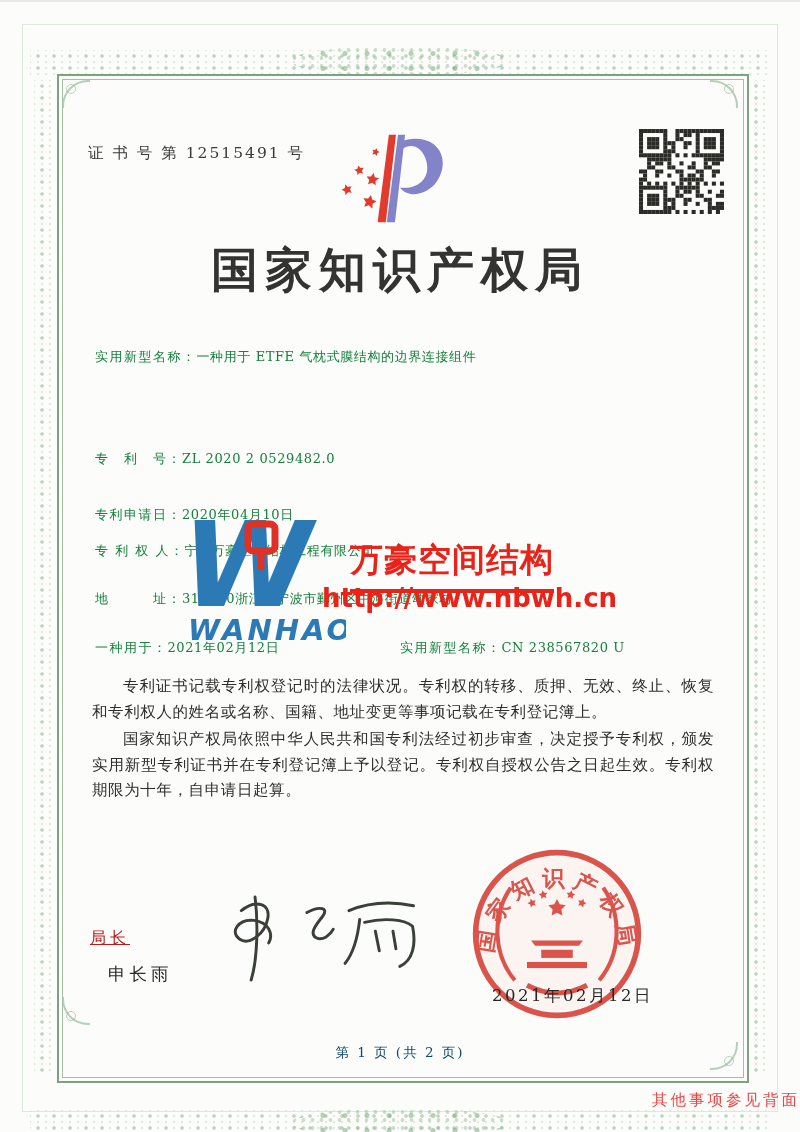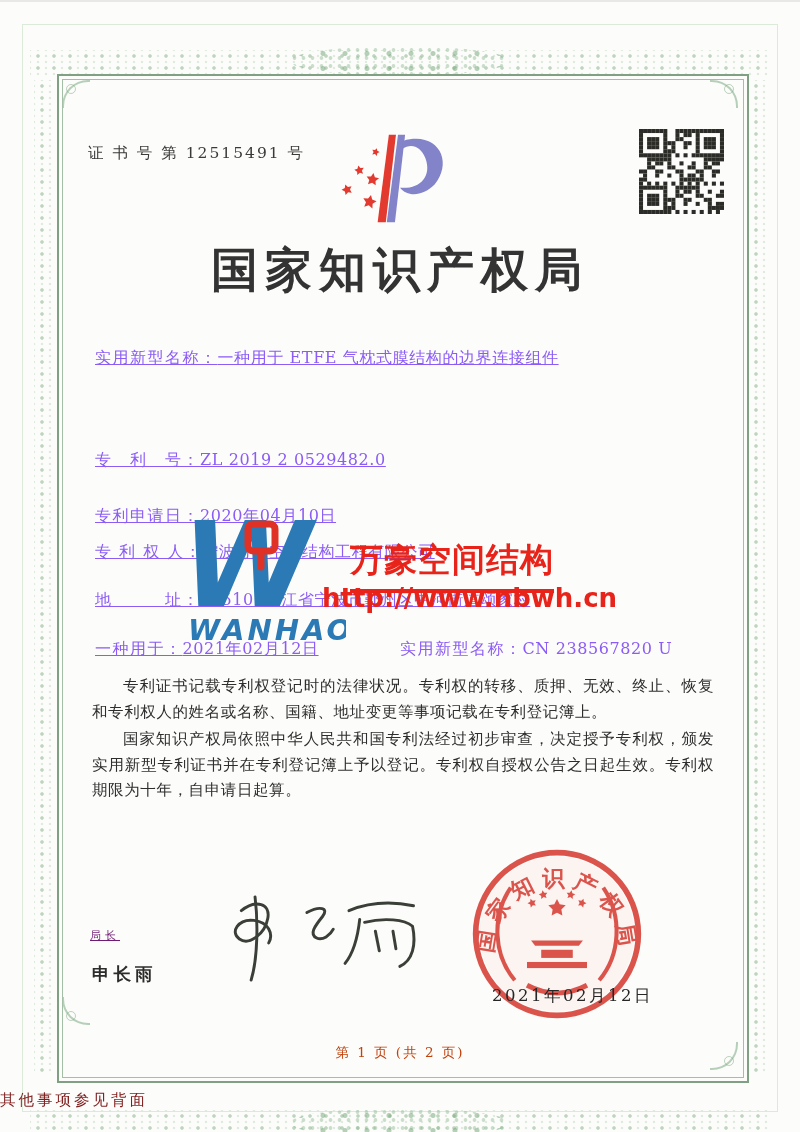--- a/index.html
+++ b/index.html
@@ -38,42 +38,42 @@
   .frame{position:absolute;left:57px;top:72px;width:688px;height:1005px;
     border:2.5px solid #7fa083;pointer-events:none;}
   .frame-inner{position:absolute;inset:3px;border:1px solid #a3bfa6;}
   
   .cert-no{position:absolute;left:88px;top:141px;font-size:15.5px;letter-spacing:2px;color:#3a3a3a;}
   .logo{position:absolute;left:338px;top:128px;width:122px;height:98px;}
   .qr{position:absolute;left:639px;top:127px;width:85px;height:85px;}
   .title{position:absolute;left:0;top:237px;width:100%;text-align:center;
     font-size:47px;font-weight:600;letter-spacing:7px;color:#333;}
   
-  .row{position:absolute;left:95px;font-size:16px;letter-spacing:.8px;color:#8b5cf6;white-space:nowrap;z-index:10;text-decoration:underline;}
+  .row{position:absolute;left:95px;font-size:13px;letter-spacing:.8px;color:#15803d;white-space:nowrap;z-index:10;}
   .row .lbl{letter-spacing:1.5px;}
   .row .val{letter-spacing:.6px;}
   .r1{top:346px;}.r2{top:398px;}.r3{top:448px;}.r4{top:504px;}
   .r5{top:540px;}.r6{top:588px;text-align:right;}.r7{top:637px;width:630px;}
   .col2{position:absolute;left:305px;top:0;}
   
   .paras{position:absolute;left:92px;top:672px;width:622px;z-index:10;}
   .paras p{margin:0 0 2px 0;text-indent:2em;font-size:15.5px;line-height:25.5px;
     letter-spacing:.6px;color:#2e2e2e;text-align:justify;}
   
-  .officer-title{position:absolute;left:90px;top:926px;font-size:11px;letter-spacing:4px;color:#701a75;z-index:10;text-decoration:underline;}
-  .officer-name{position:absolute;left:92px;top:960px;font-size:17.5px;letter-spacing:4px;color:#2c2c2c;z-index:10;font-weight:bold;}
+  .officer-title{position:absolute;left:90px;top:926px;font-size:16px;letter-spacing:4px;color:#b91c1c;z-index:10;text-decoration:underline;}
+  .officer-name{position:absolute;left:108px;top:960px;font-size:17.5px;letter-spacing:4px;color:#2c2c2c;z-index:10;}
   .signature{position:absolute;left:212px;top:886px;width:225px;height:100px;z-index:11;}
   
   .seal{position:absolute;left:468px;top:843px;width:178px;height:178px;z-index:20;opacity:.9;}
   .seal-date{position:absolute;left:492px;top:983px;font-size:16.5px;letter-spacing:2.5px;color:#262626;z-index:21;}
   
   .page-no{position:absolute;left:0;top:1042px;width:100%;text-align:center;
-    font-size:13.5px;letter-spacing:2px;color:#c2410c;}
-  .back-note{position:absolute;left:0;top:1088px;width:100%;text-align:left;
-    font-size:15.5px;letter-spacing:3px;color:#7f1d1d;}
+    font-size:13.5px;letter-spacing:2px;color:#0c4a6e;}
+  .back-note{position:absolute;left:0;top:1088px;width:100%;text-align:right;
+    font-size:15.5px;letter-spacing:3px;color:#ef4444;}
   
   .wm{position:absolute;z-index:30;pointer-events:none;}
   .wm-logo{left:186px;top:506px;width:160px;height:140px;}
   .wm-brand{left:350px;top:541px;font-size:33px;font-weight:bold;color:#e8231a;
     letter-spacing:1px;border-bottom:4px solid #e8231a;padding-bottom:11px;line-height:1.05;}
   .wm-url{left:322px;top:581px;font-size:26px;font-weight:bold;color:#e8231a;
     font-family:"DejaVu Sans","Liberation Sans",sans-serif;letter-spacing:0;}
 </style>
 </head>
 <body>
@@ -345,21 +345,21 @@
       <rect x="68" y="80" width="4" height="4" fill="#2b2b28"></rect>
       <rect x="76" y="80" width="4" height="4" fill="#2b2b28"></rect>
     </svg>
 
   <div class="title">国家知识产权局</div>
 
   <div class="row r1">
     <span class="lbl">实用新型名称：</span><span class="val">一种用于 ETFE 气枕式膜结构的边界连接组件</span>
   </div>
   <div class="row r3">
-    <span class="lbl">专　利　号：</span><span class="val">ZL 2019 2 0529482.0</span>
+    <span class="lbl">专　利　号：</span><span class="val">ZL 2020 2 0529482.0</span>
   </div>
   <div class="row r4">
     <span class="lbl">专利申请日：</span><span class="val">2020年04月10日</span>
   </div>
   <div class="row r5">
     <span class="lbl">专 利 权 人：</span><span class="val">宁波万豪空间结构工程有限公司</span>
   </div>
   <div class="row r6">
     <span class="lbl">地　　　址：</span><span class="val">315100浙江省宁波市鄞州区中河街道颂家村</span>
   </div>

